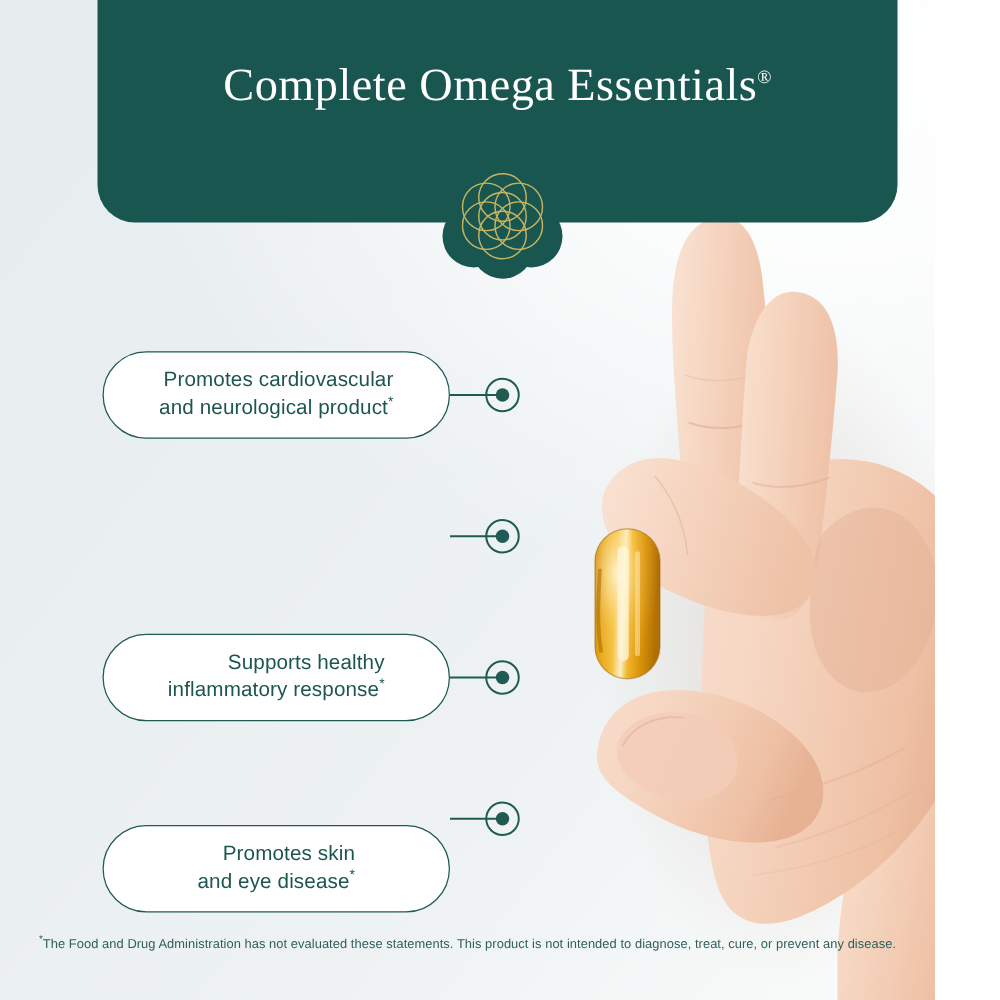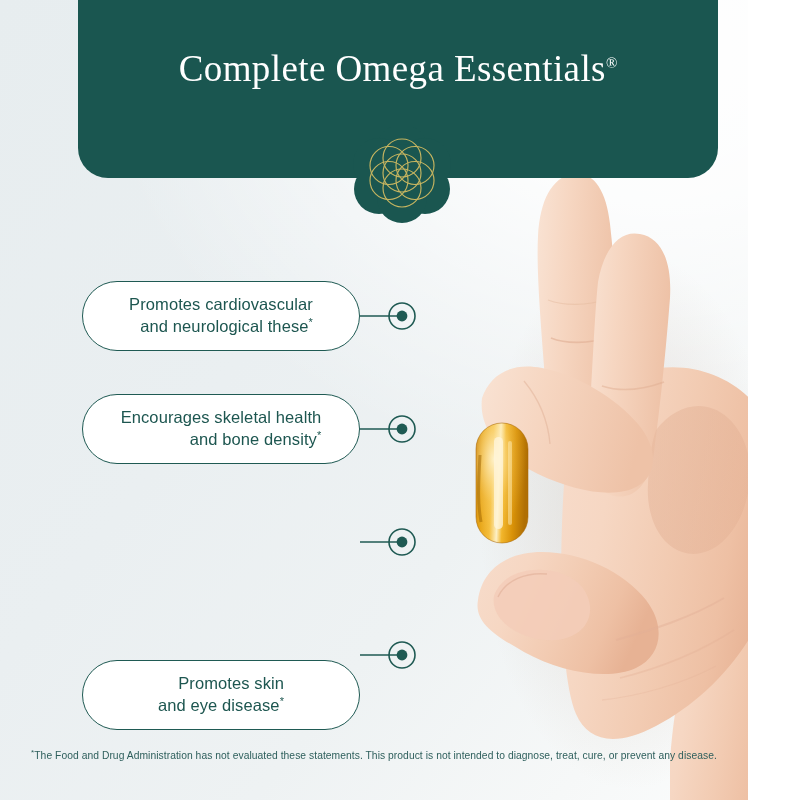--- a/index.html
+++ b/index.html
@@ -294,45 +294,45 @@
         <circle cx="63" cy="39.5" r="19"></circle>
         <circle cx="37" cy="54.5" r="19"></circle>
         <circle cx="63" cy="54.5" r="19"></circle>
       </g>
     </svg>
   </div>
 
   <div class="pill pill-1">
     <div class="pill-text">
       <span>Promotes cardiovascular</span><br>
-      <span>and neurological these</span><span class="star">*</span>
+      <span>and neurological product</span><span class="star">*</span>
     </div>
   </div>
   <div class="connector conn-1">
     <svg viewBox="0 0 64 30" xmlns="http://www.w3.org/2000/svg">
       <line x1="0" y1="15" x2="40" y2="15" stroke="#1f5a53" stroke-width="1.6"></line>
       <circle cx="42" cy="15" r="13" fill="none" stroke="#1f5a53" stroke-width="1.6"></circle>
       <circle cx="42" cy="15" r="5.4" fill="#1f5a53"></circle>
     </svg>
   </div>
 
-  <div class="pill pill-2">
-    <div class="pill-text">
-      <span>Encourages skeletal health</span><br>
-      <span>and bone density</span><span class="star">*</span>
-    </div>
-  </div>
   <div class="connector conn-2">
     <svg viewBox="0 0 64 30" xmlns="http://www.w3.org/2000/svg">
       <line x1="0" y1="15" x2="40" y2="15" stroke="#1f5a53" stroke-width="1.6"></line>
       <circle cx="42" cy="15" r="13" fill="none" stroke="#1f5a53" stroke-width="1.6"></circle>
       <circle cx="42" cy="15" r="5.4" fill="#1f5a53"></circle>
     </svg>
   </div>
 
+  <div class="pill pill-3">
+    <div class="pill-text">
+      <span>Supports healthy</span><br>
+      <span>inflammatory response</span><span class="star">*</span>
+    </div>
+  </div>
   <div class="connector conn-3">
     <svg viewBox="0 0 64 30" xmlns="http://www.w3.org/2000/svg">
       <line x1="0" y1="15" x2="40" y2="15" stroke="#1f5a53" stroke-width="1.6"></line>
       <circle cx="42" cy="15" r="13" fill="none" stroke="#1f5a53" stroke-width="1.6"></circle>
       <circle cx="42" cy="15" r="5.4" fill="#1f5a53"></circle>
     </svg>
   </div>
 
   <div class="pill pill-4">
     <div class="pill-text">

